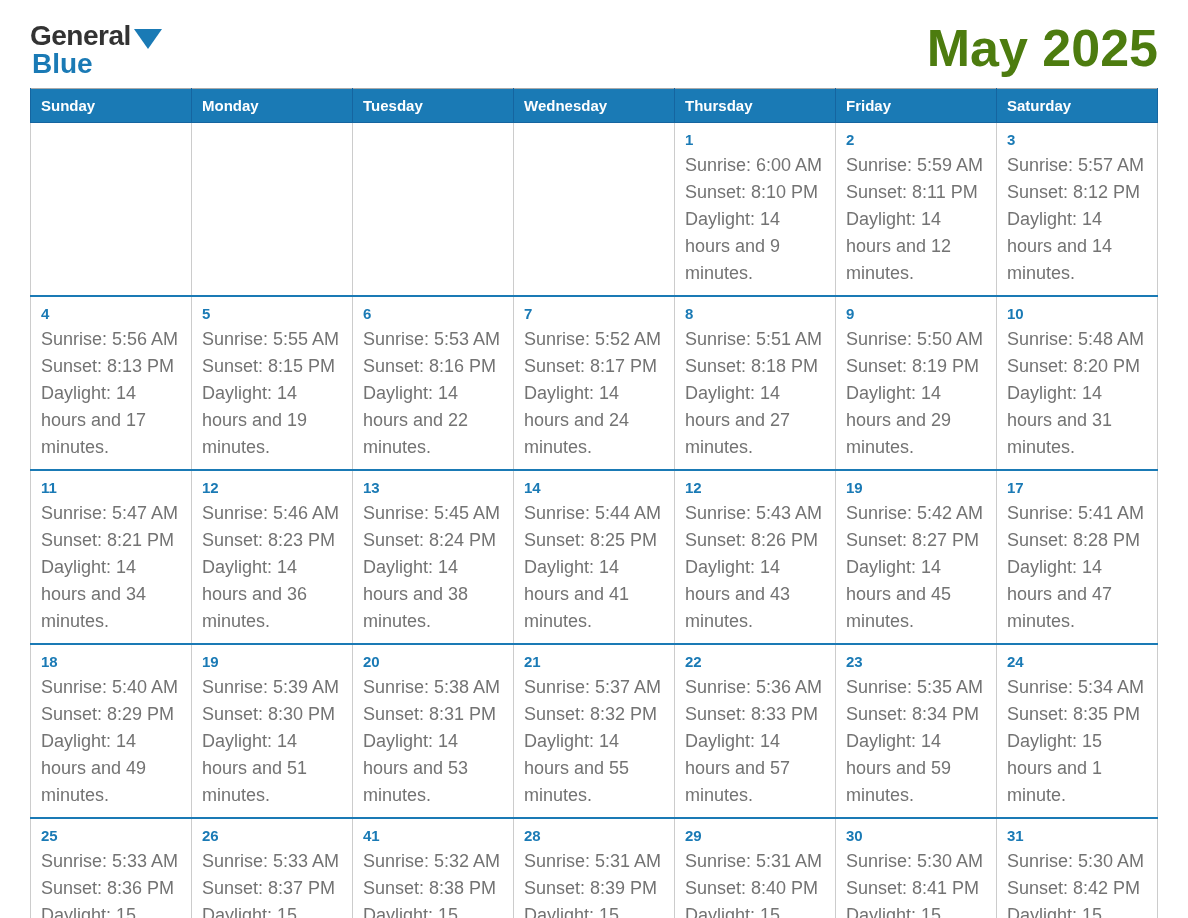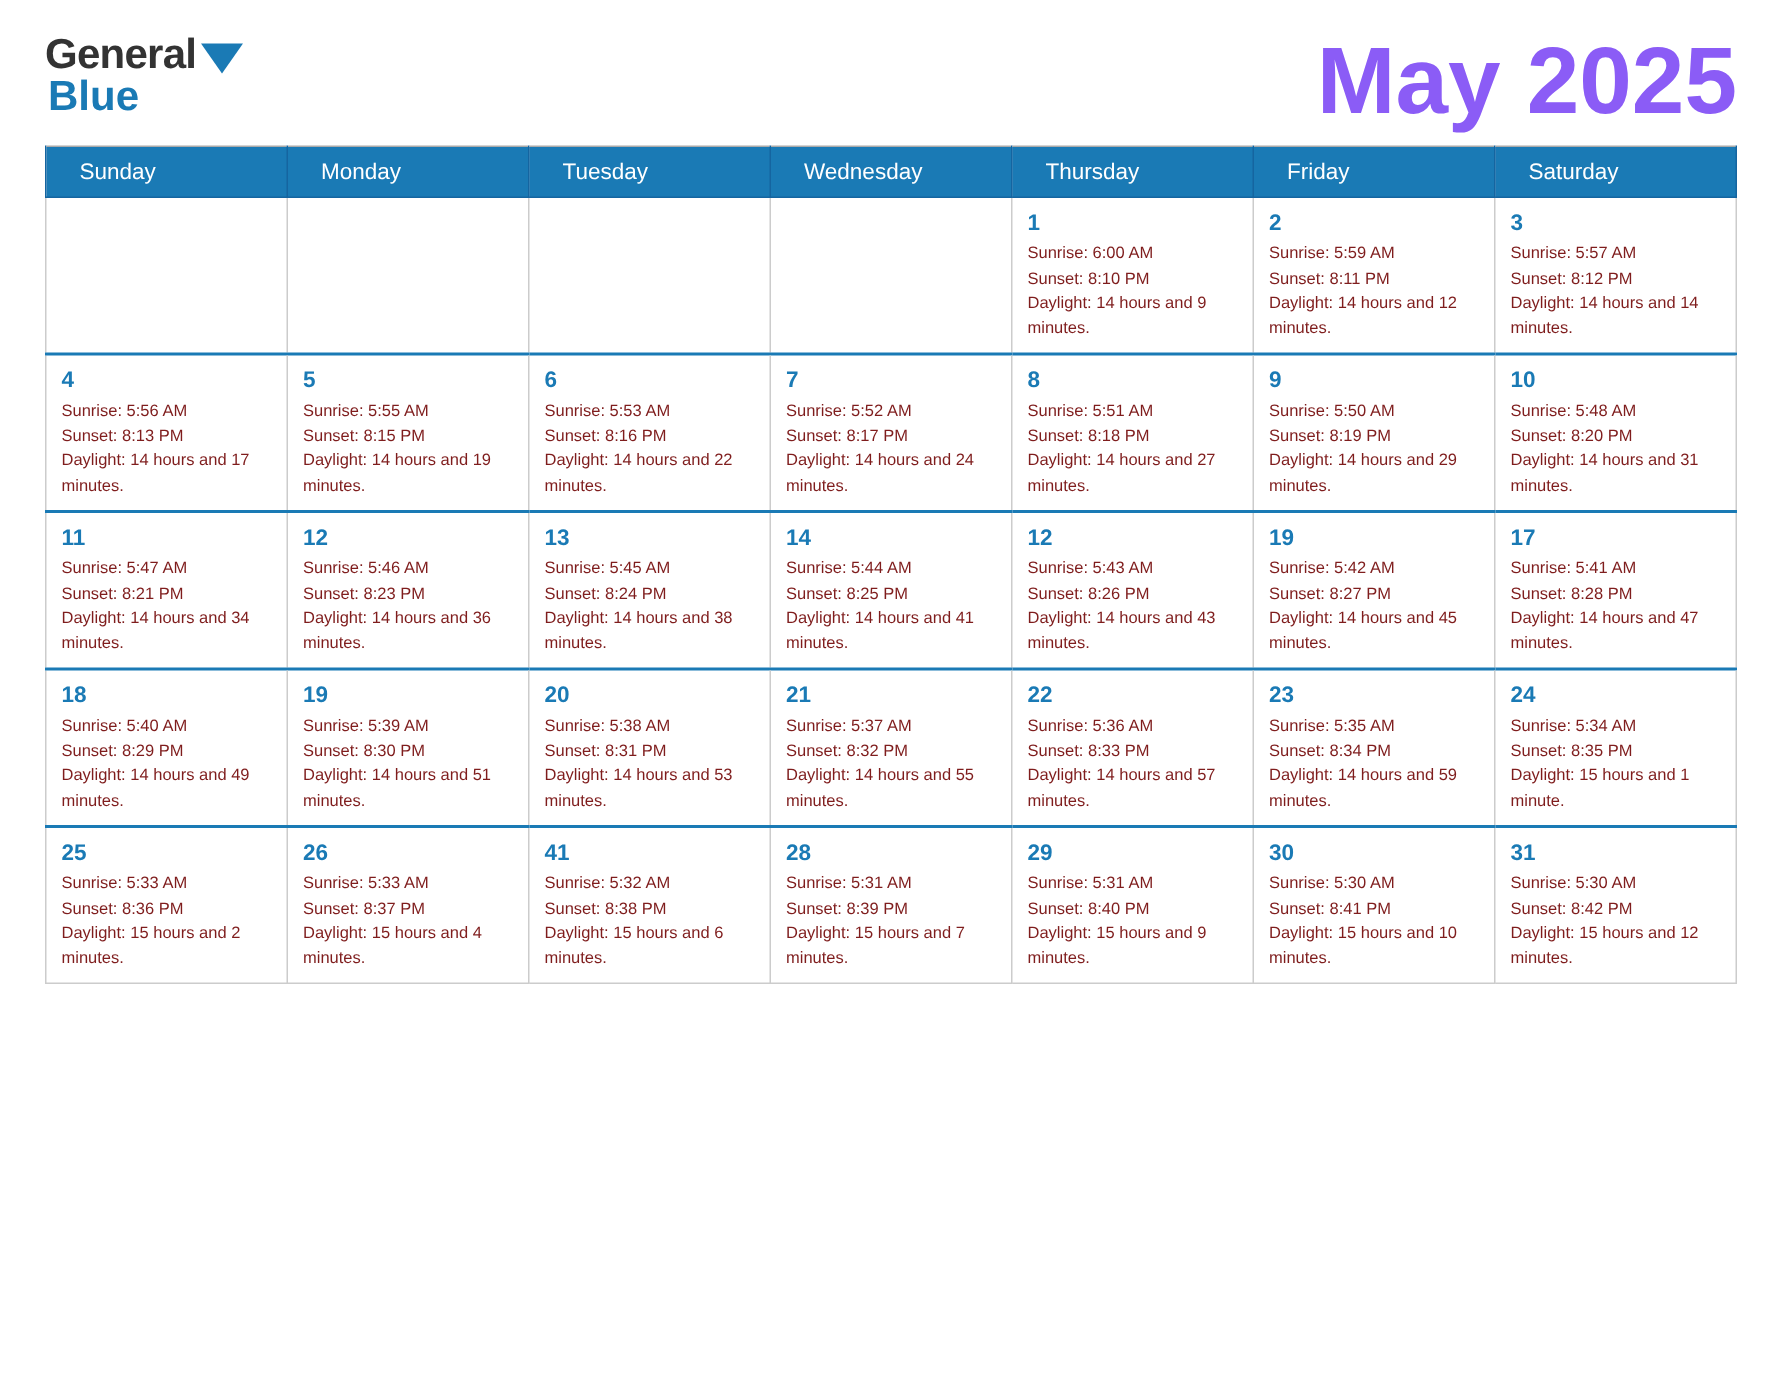--- a/index.html
+++ b/index.html
@@ -45,63 +45,63 @@
       font-size: 28px;
       font-weight: bold;
       color: #1a7ab5;
       margin-top: -4px;
       padding-left: 2px;
     }
     .title-section {
       text-align: right;
     }
     .month-title {
-      font-size: 63px;
-      font-weight: bold;
-      color: #8b5cf6;
+      font-size: 52px;
+      font-weight: bold;
+      color: #4d7c0f;
       line-height: 1.1;
     }
     .location {
       font-size: 20px;
       color: #333;
       margin-top: 4px;
     }
     .calendar {
       width: 100%;
       border-collapse: collapse;
       border: 1px solid #aaa;
     }
     .calendar th {
       background: #1a7ab5;
       color: #fff;
       font-size: 15px;
-      font-weight: normal;
-      padding: 8px 22px;
+      font-weight: bold;
+      padding: 8px 10px;
       text-align: left;
       border: 1px solid #1565a0;
     }
     .calendar td {
       vertical-align: top;
       padding: 8px 10px;
       border: 1px solid #ccc;
       width: calc(100% / 7);
       min-height: 100px;
       font-size: 13px;
       color: #333;
     }
     .day-number {
       font-size: 15px;
       font-weight: bold;
       color: #1a7ab5;
       margin-bottom: 4px;
       display: block;
     }
     .day-info {
-      font-size: 11px;
-      color: #7f1d1d;
+      font-size: 18px;
+      color: #737373;
       line-height: 1.5;
     }
     .empty-cell {
       background: #fff;
     }
     .calendar tr td {
       border-top: 2px solid #1a7ab5;
     }
     .calendar thead th {
       border-top: none;

